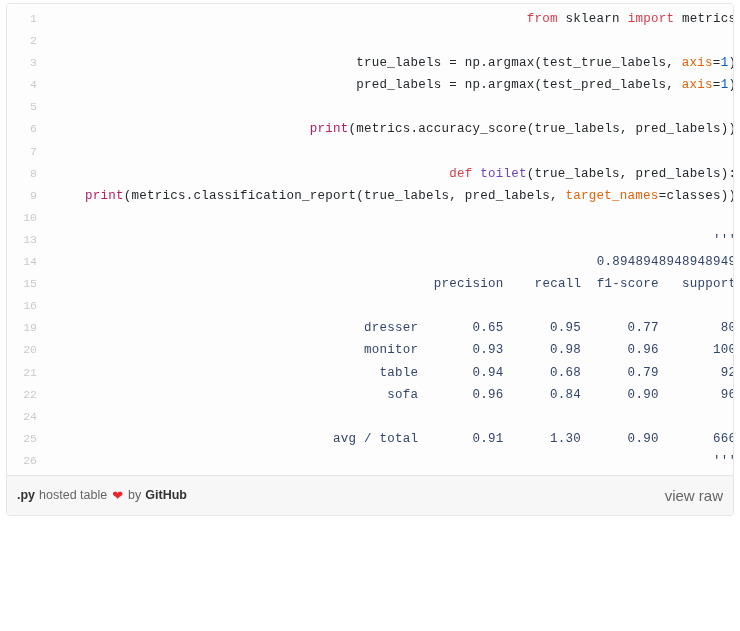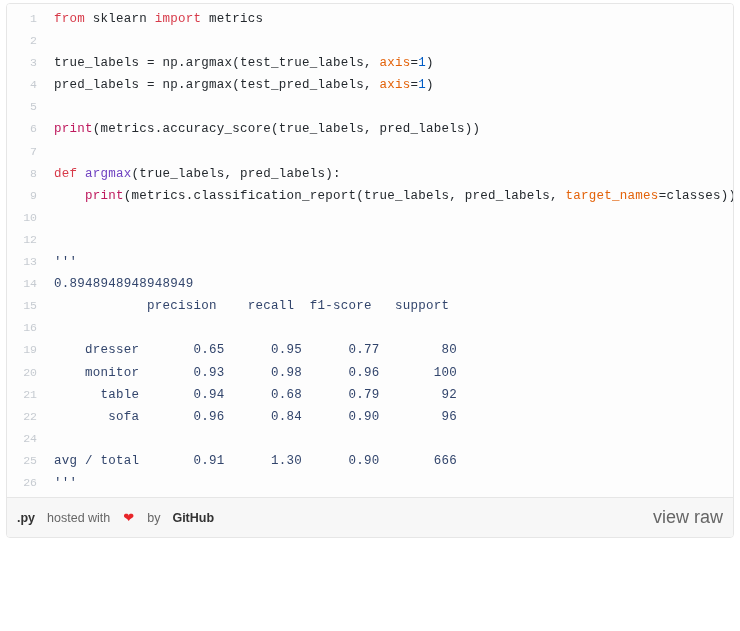--- a/index.html
+++ b/index.html
@@ -53,20 +53,21 @@
     white-space: nowrap;
   }
 
   td.lc {
     padding: 0 0 0 8px;
     vertical-align: top;
     white-space: pre;
     color: #24292e;
     font-family: "Liberation Mono", "DejaVu Sans Mono", monospace;
     letter-spacing: 0.02em;
+    text-align: right;
   }
 
   
   .k   { color: #d73a49; }  
   .fn  { color: #6f42c1; }  
   .bi  { color: #be185d; }  
   .num { color: #005cc5; }  
   .kw  { color: #e36209; }  
   .pl  { color: #24292e; }  
   .out { color: #32456c; }  
@@ -75,27 +76,27 @@
     border-top: 1px solid #e6e6e6;
     background: #f7f7f7;
     padding: 0 10px;
     height: 39px;
     display: flex;
     align-items: center;
     justify-content: space-between;
     font-size: 12.5px;
     color: #666666;
   }
-  .meta-left { display: flex; align-items: center; gap: 12px; white-space: nowrap; }
+  .meta-left { display: flex; align-items: center; gap: 4px; white-space: nowrap; }
   .meta-left .strong { font-weight: bold; color: #333333; }
   .heart { color: #e8252a; font-size: 13px; line-height: 1; padding: 0 1px; }
   .meta-right {
     color: #666666;
     text-decoration: none;
-    font-size: 18px;
+    font-size: 15px;
     white-space: nowrap;
   }
 </style>
 </head>
 <body>
 
 <div class="gist">
 
   <div class="gist-code">
     <table class="code-table">
@@ -123,32 +124,28 @@
           <tr>
             <td class="ln">6</td>
             <td class="lc"><span class="bi">print</span><span class="pl">(metrics.accuracy_score(true_labels, pred_labels))</span></td>
           </tr>
           <tr>
             <td class="ln">7</td>
             <td class="lc">&nbsp;</td>
           </tr>
           <tr>
             <td class="ln">8</td>
-            <td class="lc"><span class="k">def</span><span class="pl"> </span><span class="fn">argmax</span><span class="pl">(true_labels, pred_labels):</span></td>
+            <td class="lc"><span class="k">def</span><span class="pl"> </span><span class="fn">toilet</span><span class="pl">(true_labels, pred_labels):</span></td>
           </tr>
           <tr>
             <td class="ln">9</td>
             <td class="lc"><span class="pl">    </span><span class="bi">print</span><span class="pl">(metrics.classification_report(true_labels, pred_labels, </span><span class="kw">target_names</span><span class="pl">=</span><span class="pl">classes))</span></td>
           </tr>
           <tr>
             <td class="ln">10</td>
-            <td class="lc">&nbsp;</td>
-          </tr>
-          <tr>
-            <td class="ln">12</td>
             <td class="lc">&nbsp;</td>
           </tr>
           <tr>
             <td class="ln">13</td>
             <td class="lc"><span class="out">'''</span></td>
           </tr>
           <tr>
             <td class="ln">14</td>
             <td class="lc"><span class="out">0.8948948948948949</span></td>
           </tr>
@@ -188,21 +185,21 @@
             <td class="ln">26</td>
             <td class="lc"><span class="out">'''</span></td>
           </tr>
         </tbody>
     </table>
   </div>
 
   <div class="gist-meta">
     <div class="meta-left">
       <span class="strong">.py</span>
-      <span>hosted with</span>
+      <span>hosted table</span>
       <span class="heart">❤</span>
       <span>by</span>
       <span class="strong">GitHub</span>
     </div>
     <a href="#" class="meta-right">view raw</a>
   </div>
 
 </div>
 
 </body></html>

